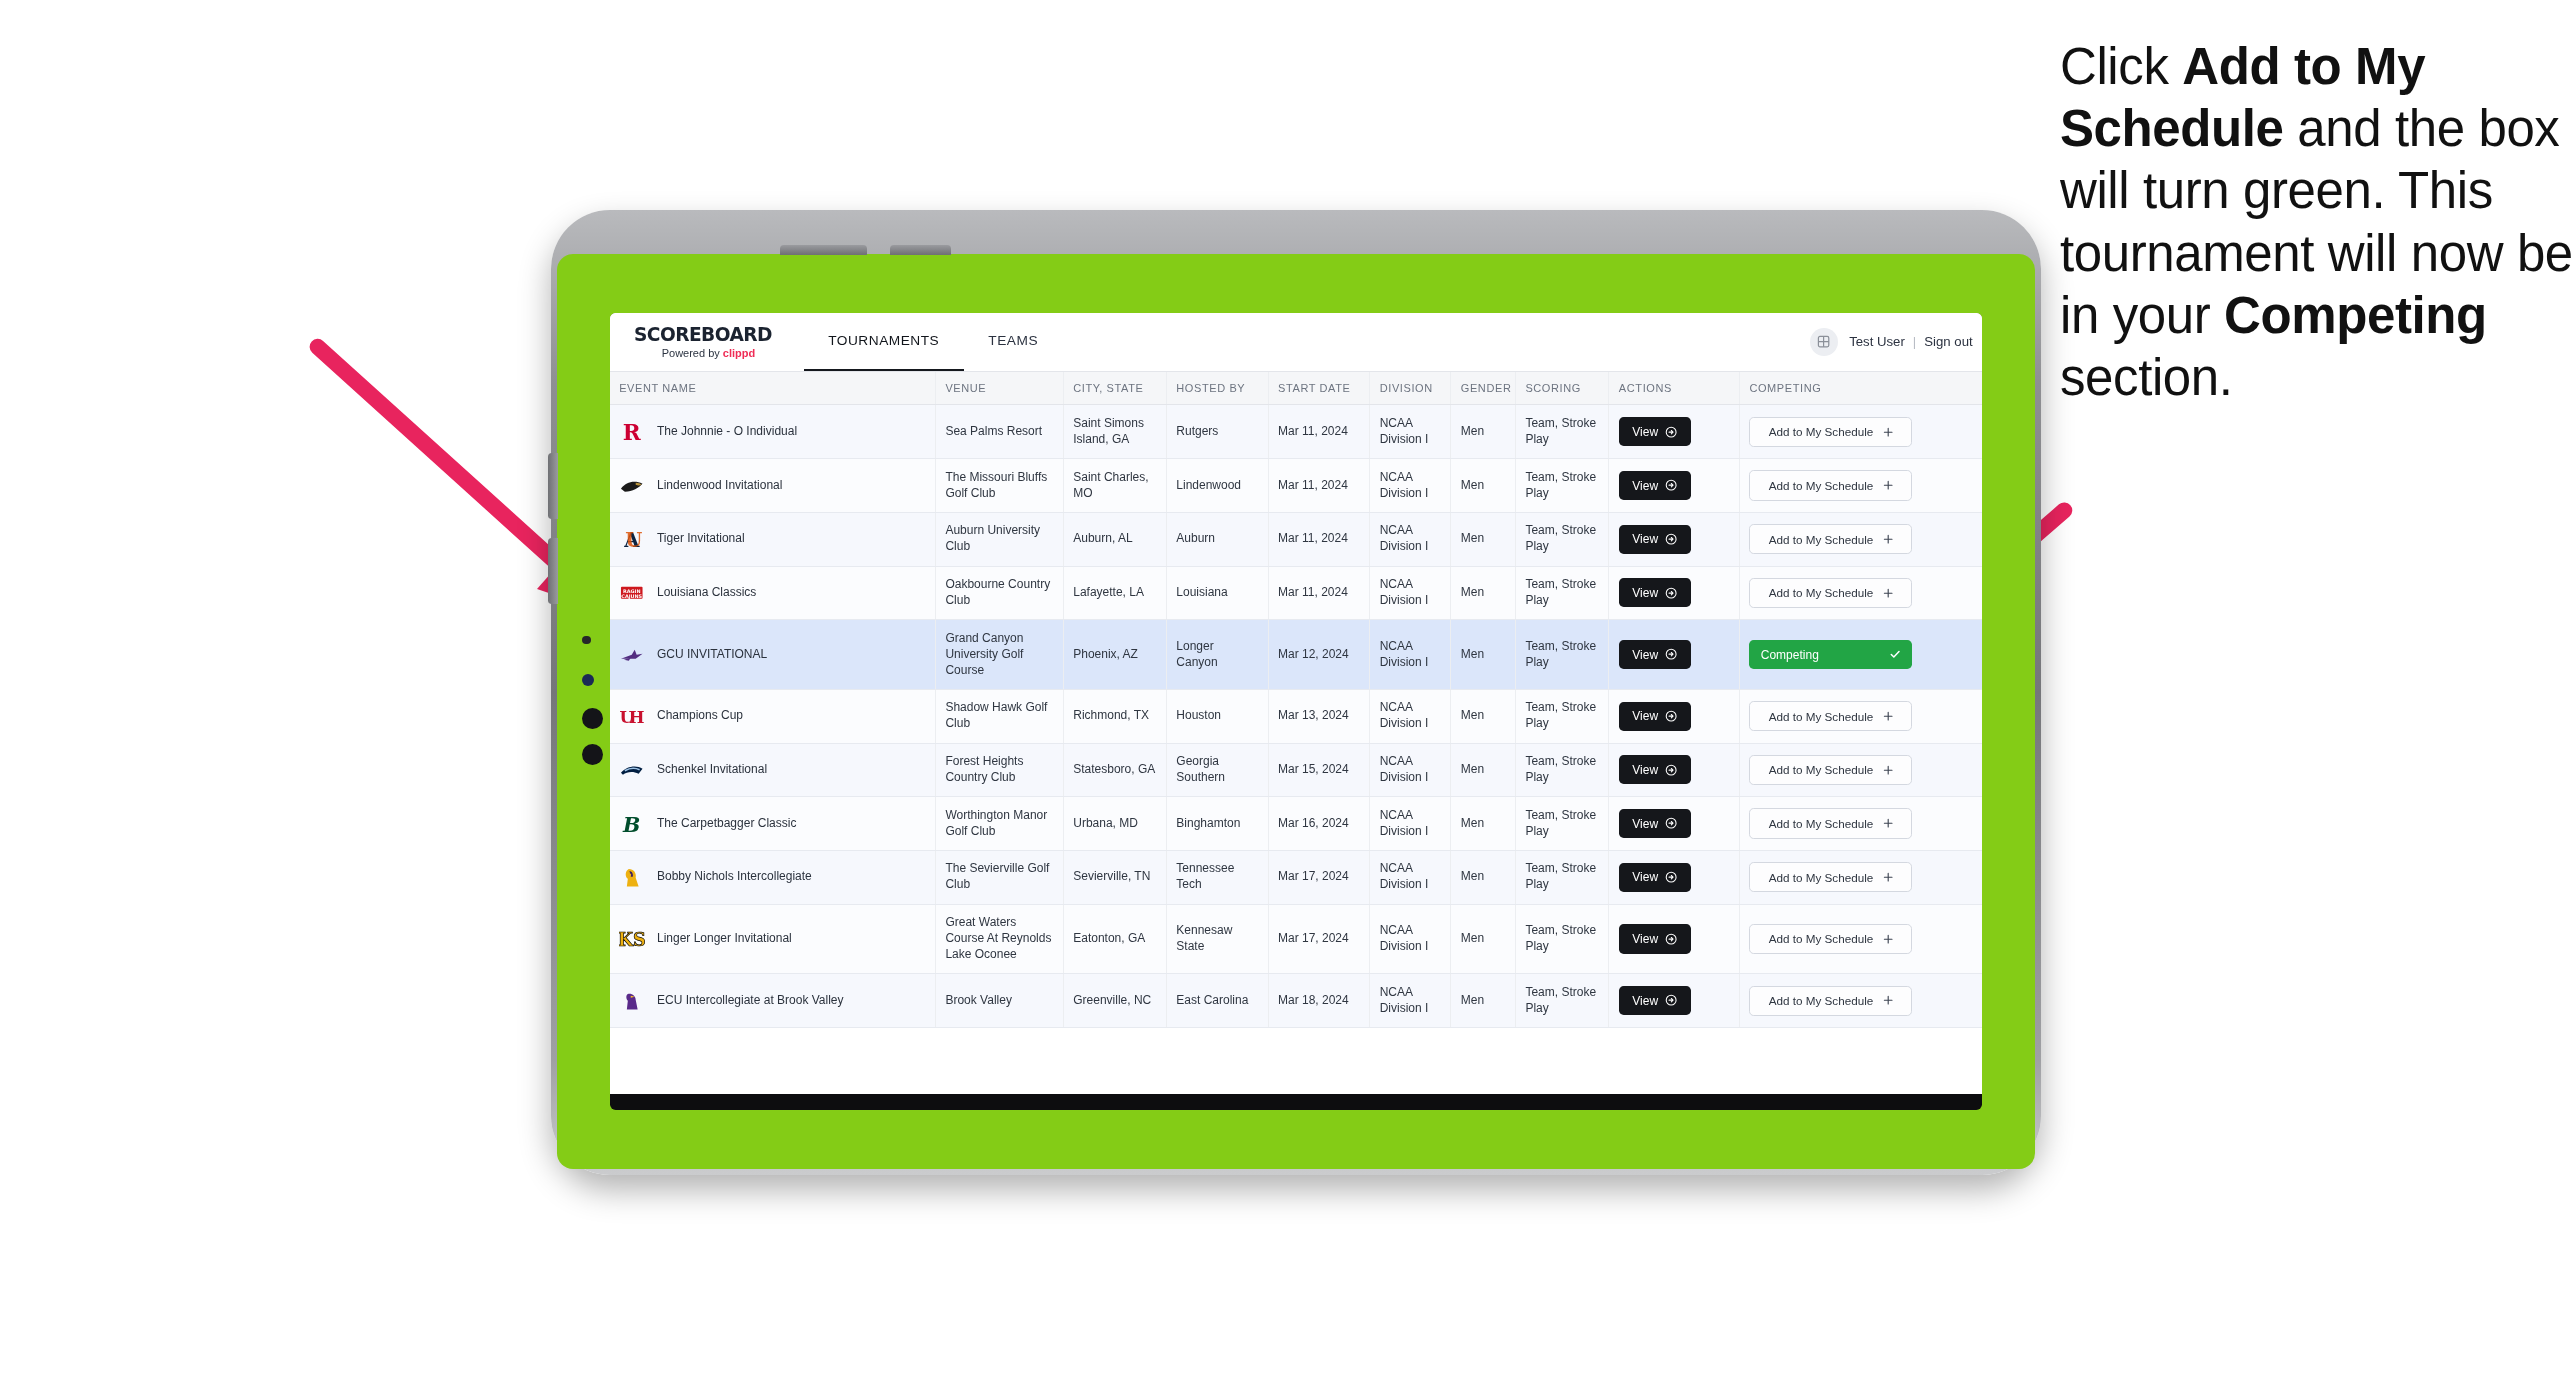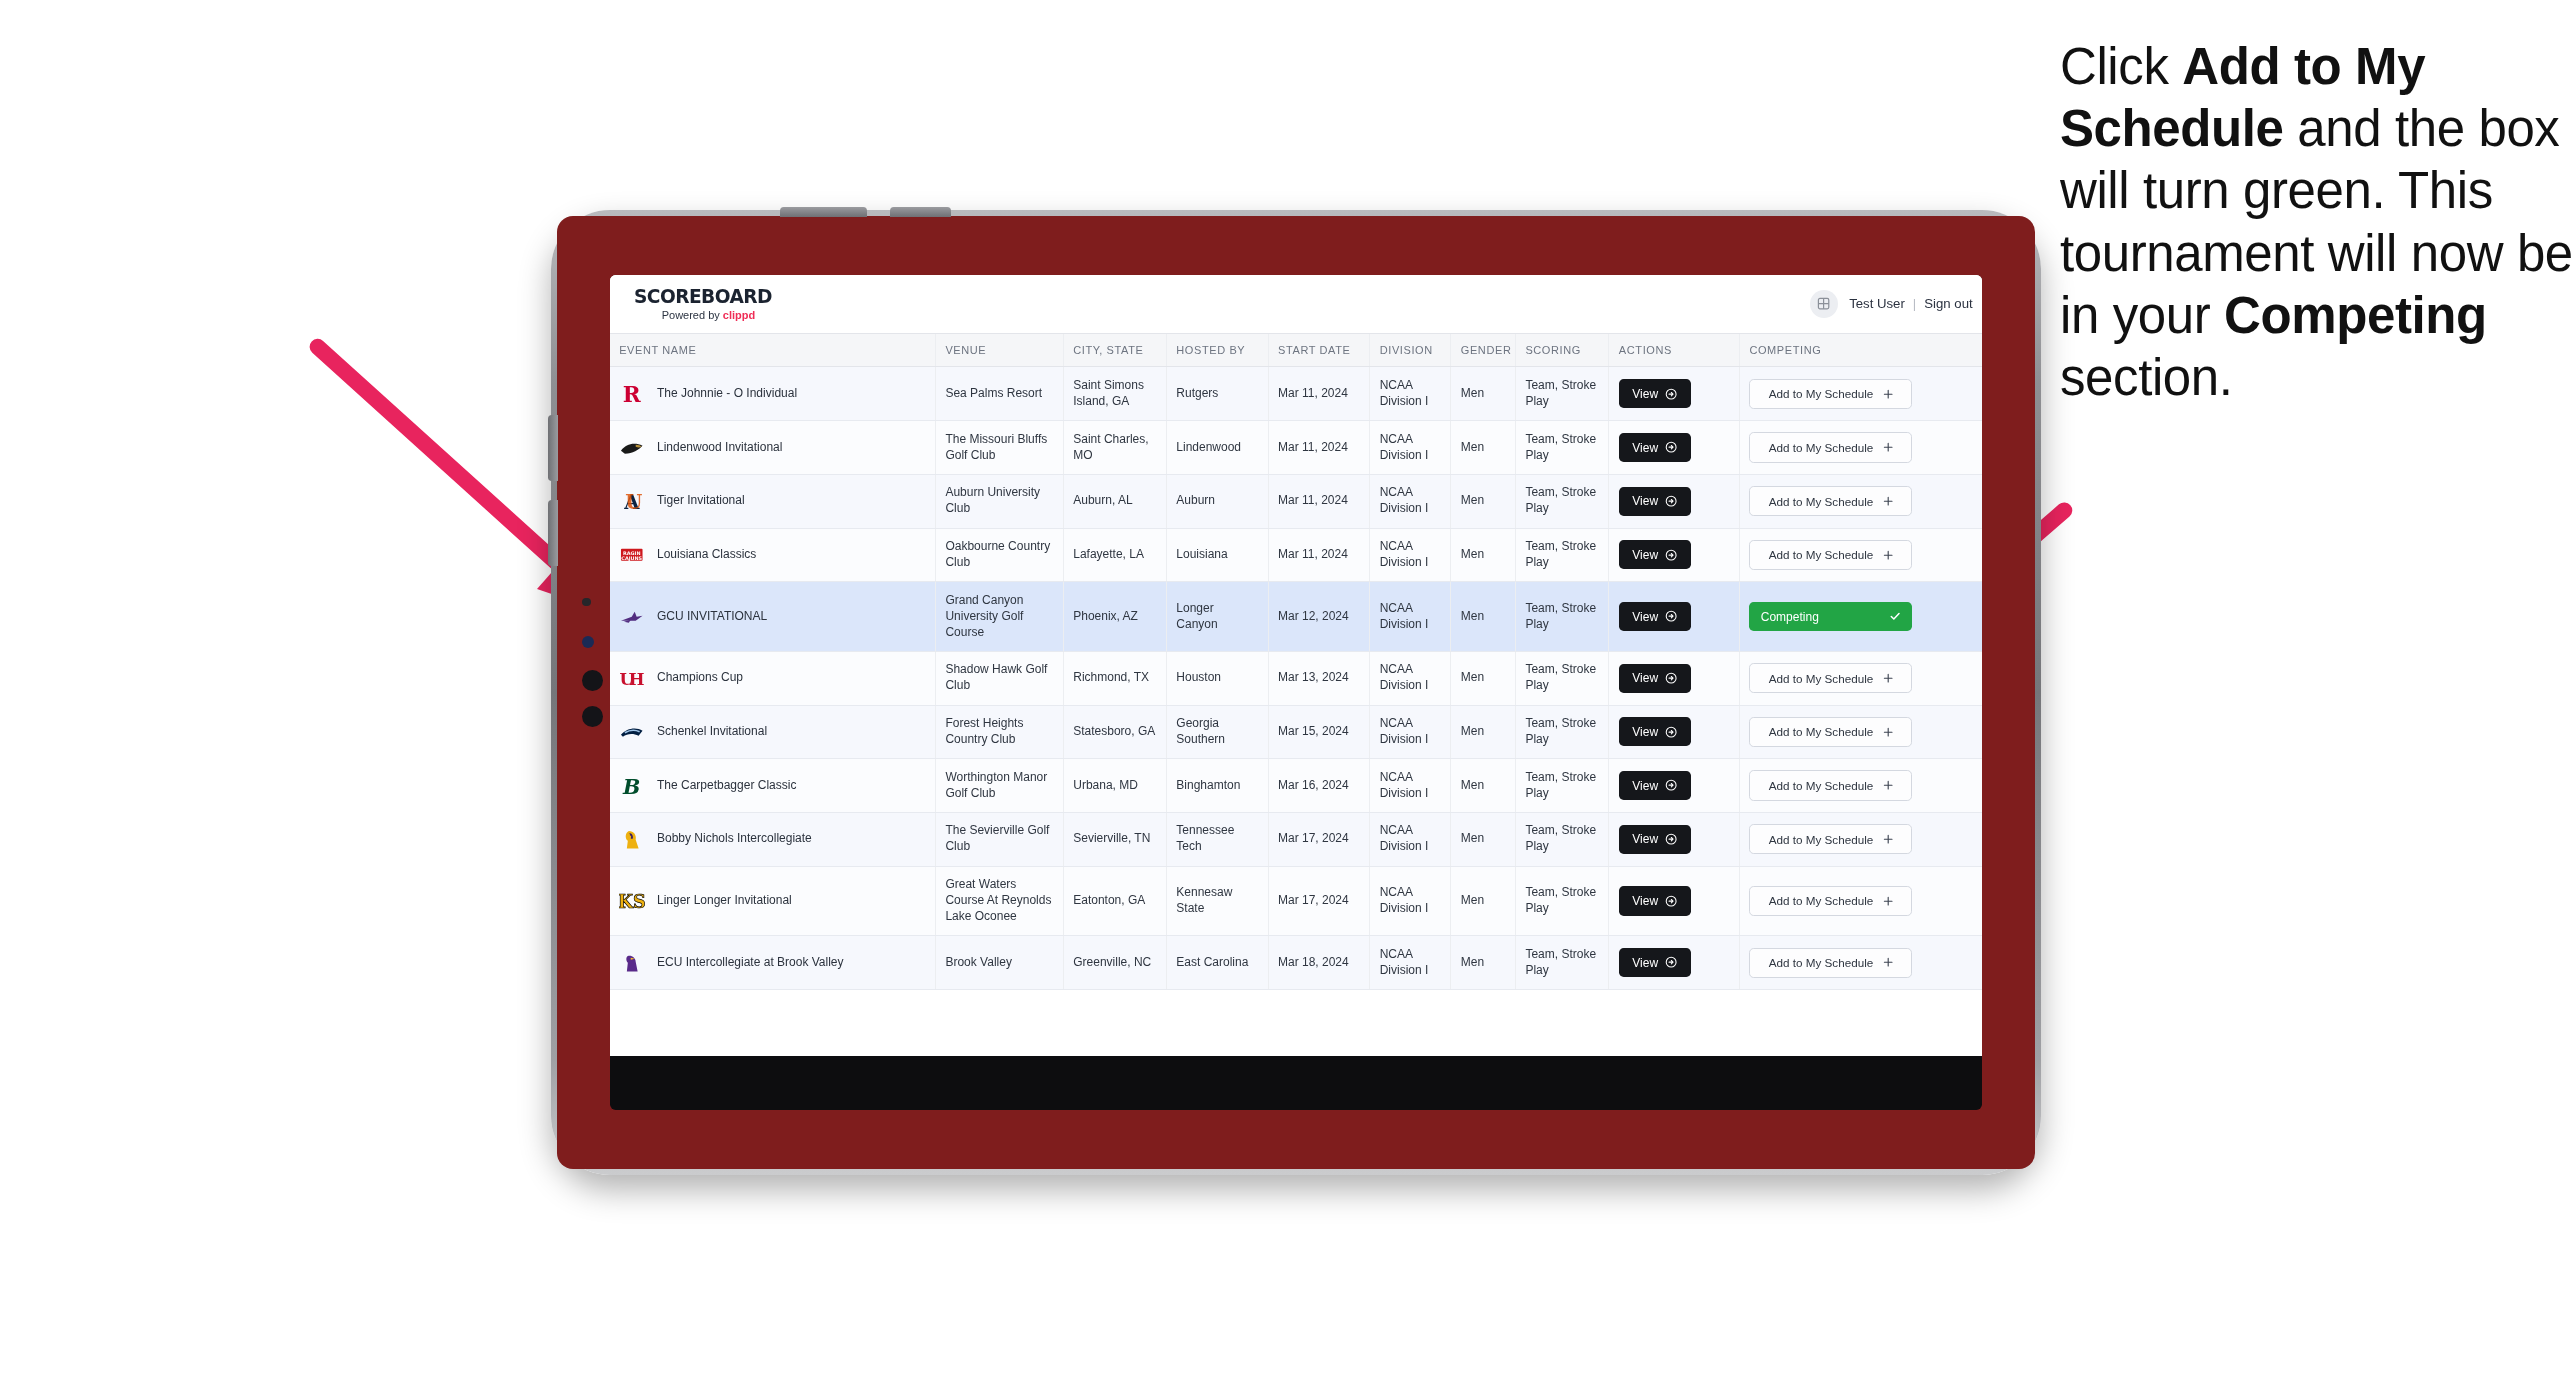--- a/index.html
+++ b/index.html
@@ -38,21 +38,22 @@
   }
   .tablet-outer {
     position: absolute; inset: 0;
     border-radius: 59px;
     background: linear-gradient(180deg,#b9babd 0%, #8e8f93 18%, #75767a 50%, #9fa0a4 88%, #cbccce 100%);
     box-shadow: 0 15px 32px rgba(0,0,0,.30);
   }
   .tablet-body {
     position: absolute; inset: 5.7px;
     border-radius: 16px;
-    background: #7f1d1d;
+    background: #84cc16;
+    margin-top: 38px;
   }
   .tablet-screen {
     position: absolute;
     left: 53px; top: 59px; right: 53px; bottom: 59px;
     border-radius: 5.7px;
     background: #0d0d0f;
     overflow: hidden;
   }
   
   .btn-top {
@@ -221,20 +222,24 @@
       <span class="cam" id="cam-big2"></span>
 
       <div class="tablet-screen">
         <div class="app">
           <div class="app-inner">
 
             <div class="topbar">
               <div class="brand">
                 <div class="brand-title">SCOREBOARD</div>
                 <div class="brand-sub"><span>Powered by </span><span class="clippd">clippd</span></div>
+              </div>
+              <div class="nav">
+                <div class="nav-tab active">TOURNAMENTS</div>
+                <div class="nav-tab">TEAMS</div>
               </div>
               <div class="topbar-right">
                 <span class="avatar">
                   <svg width="13.2" height="13.2" viewBox="0 0 14 14" fill="none" stroke="#8b9099" stroke-width="1.3">
                     <rect x="1.5" y="1.5" width="11" height="11" rx="1.6"></rect>
                     <path d="M1.5 7h11M7 1.5v11"></path>
                   </svg>
                 </span>
                 <span class="user-text">
                   <span>Test User</span>

